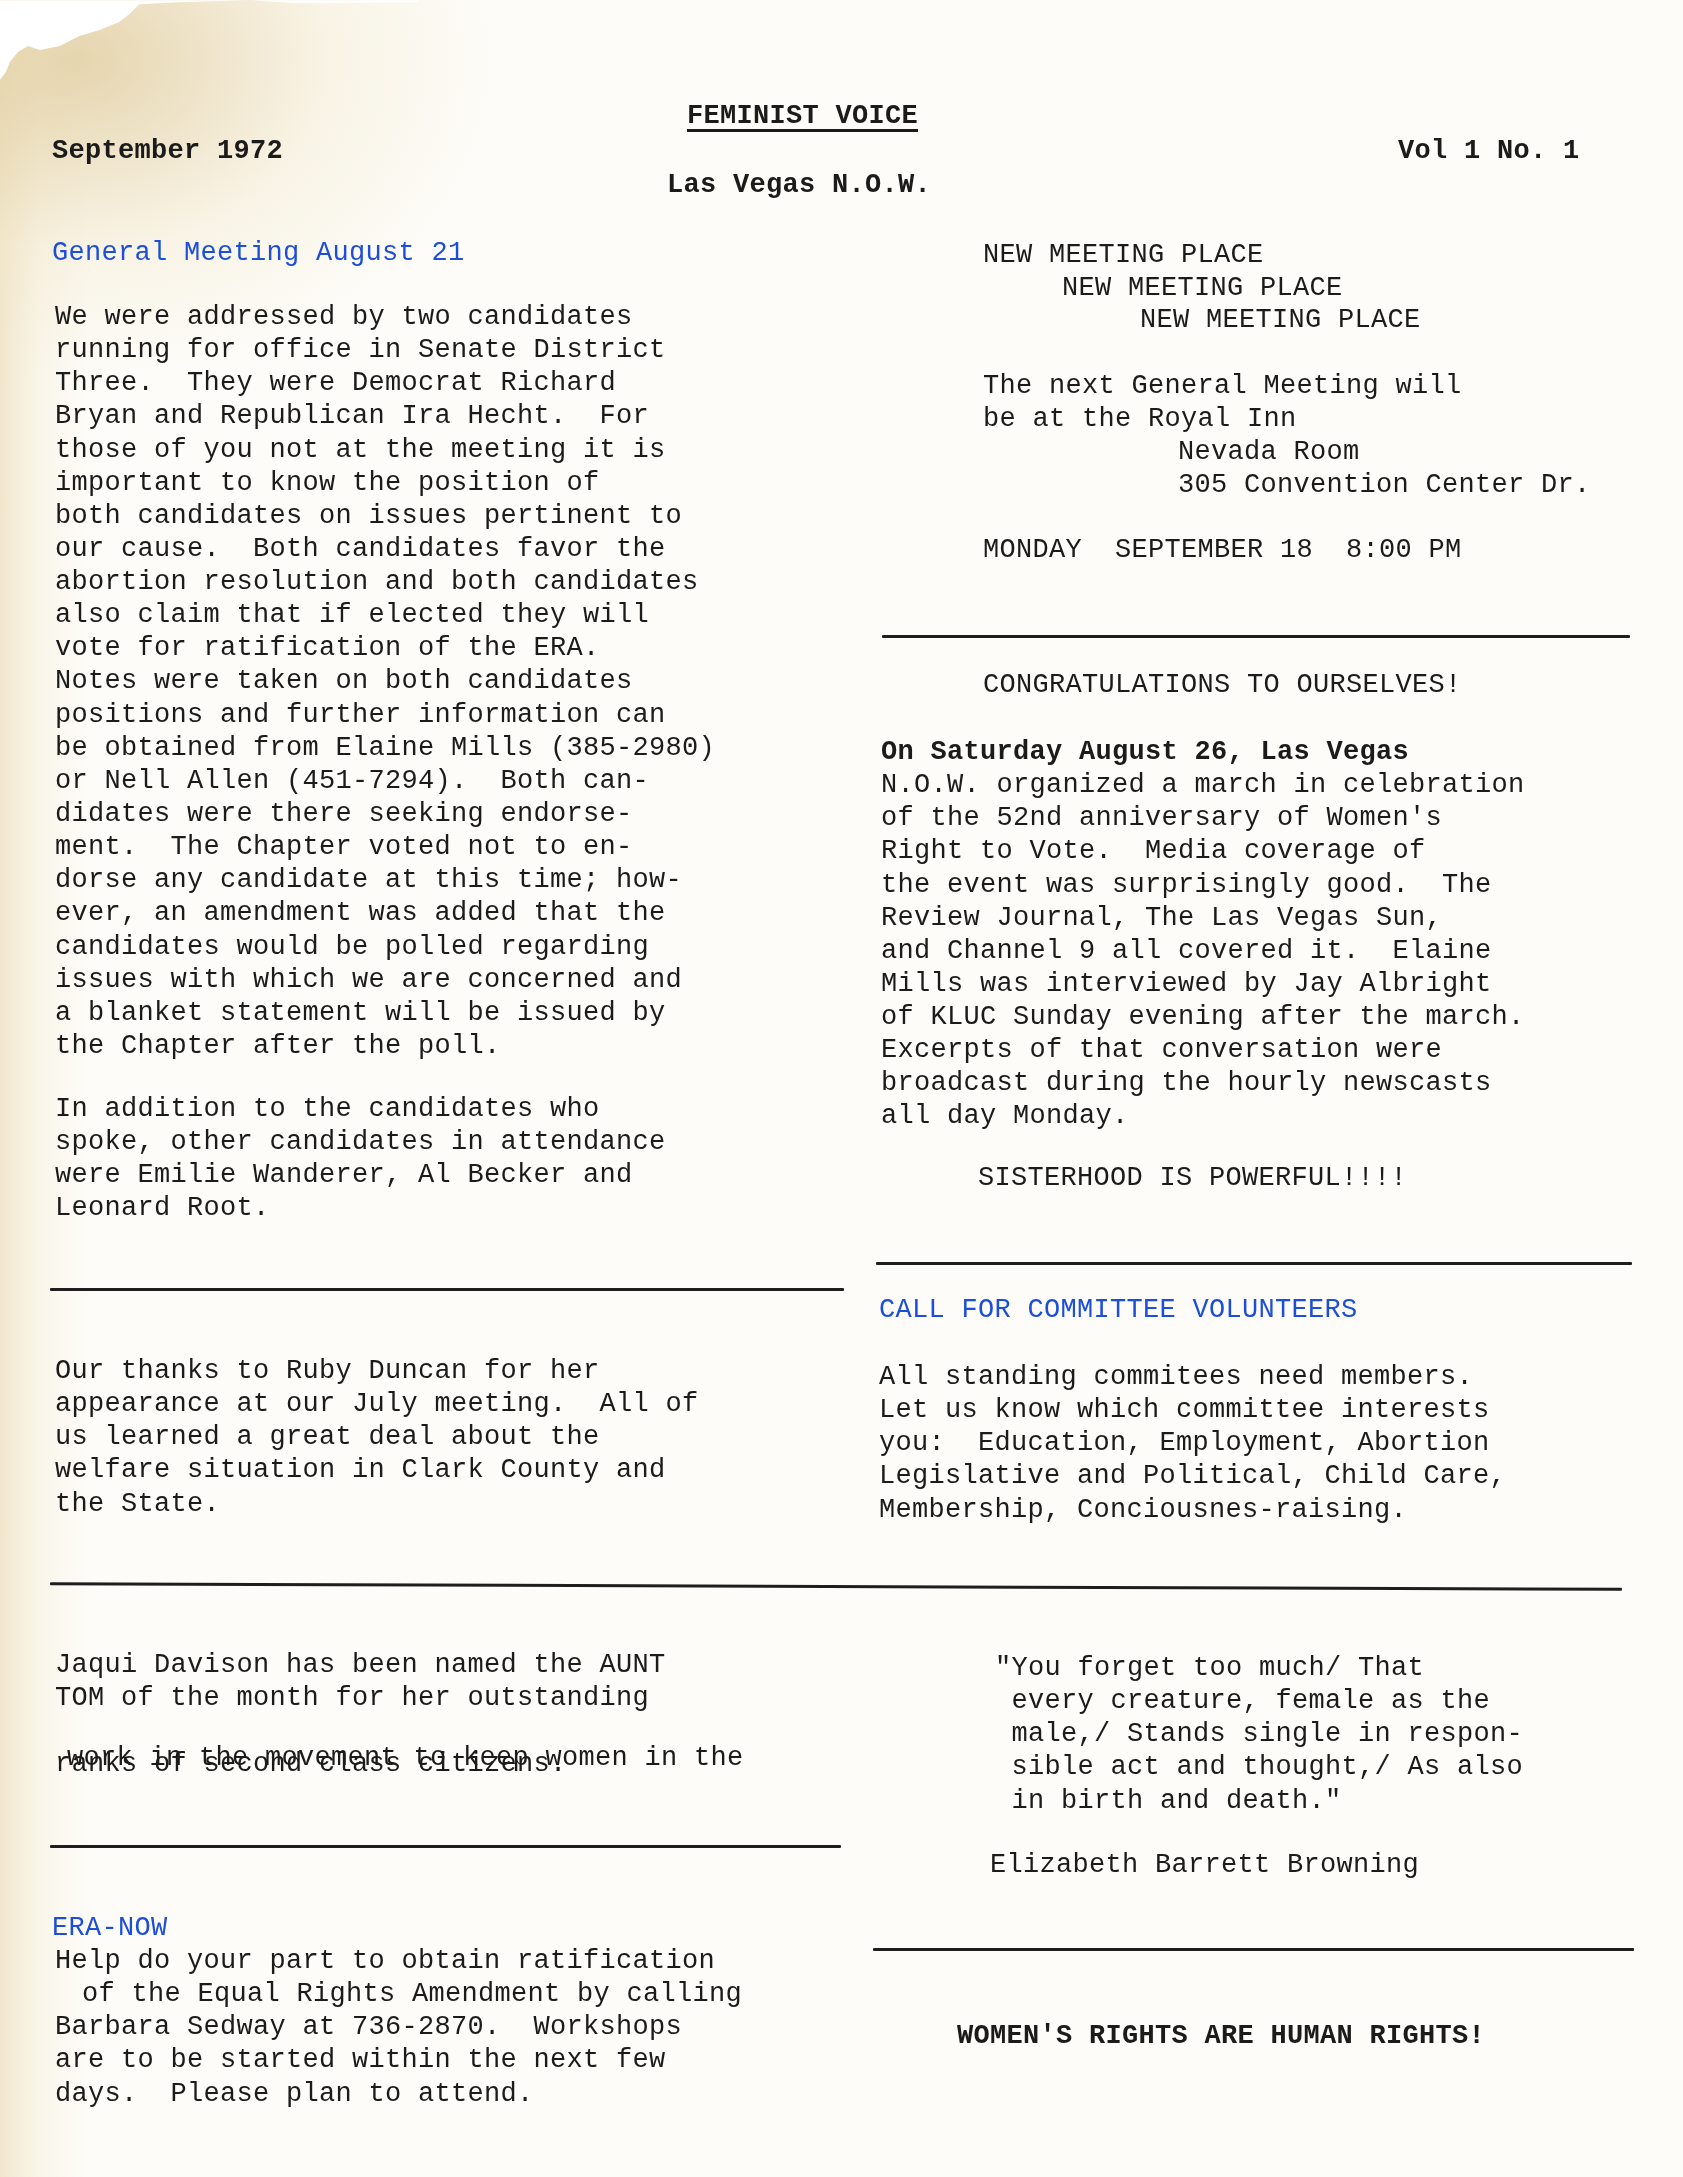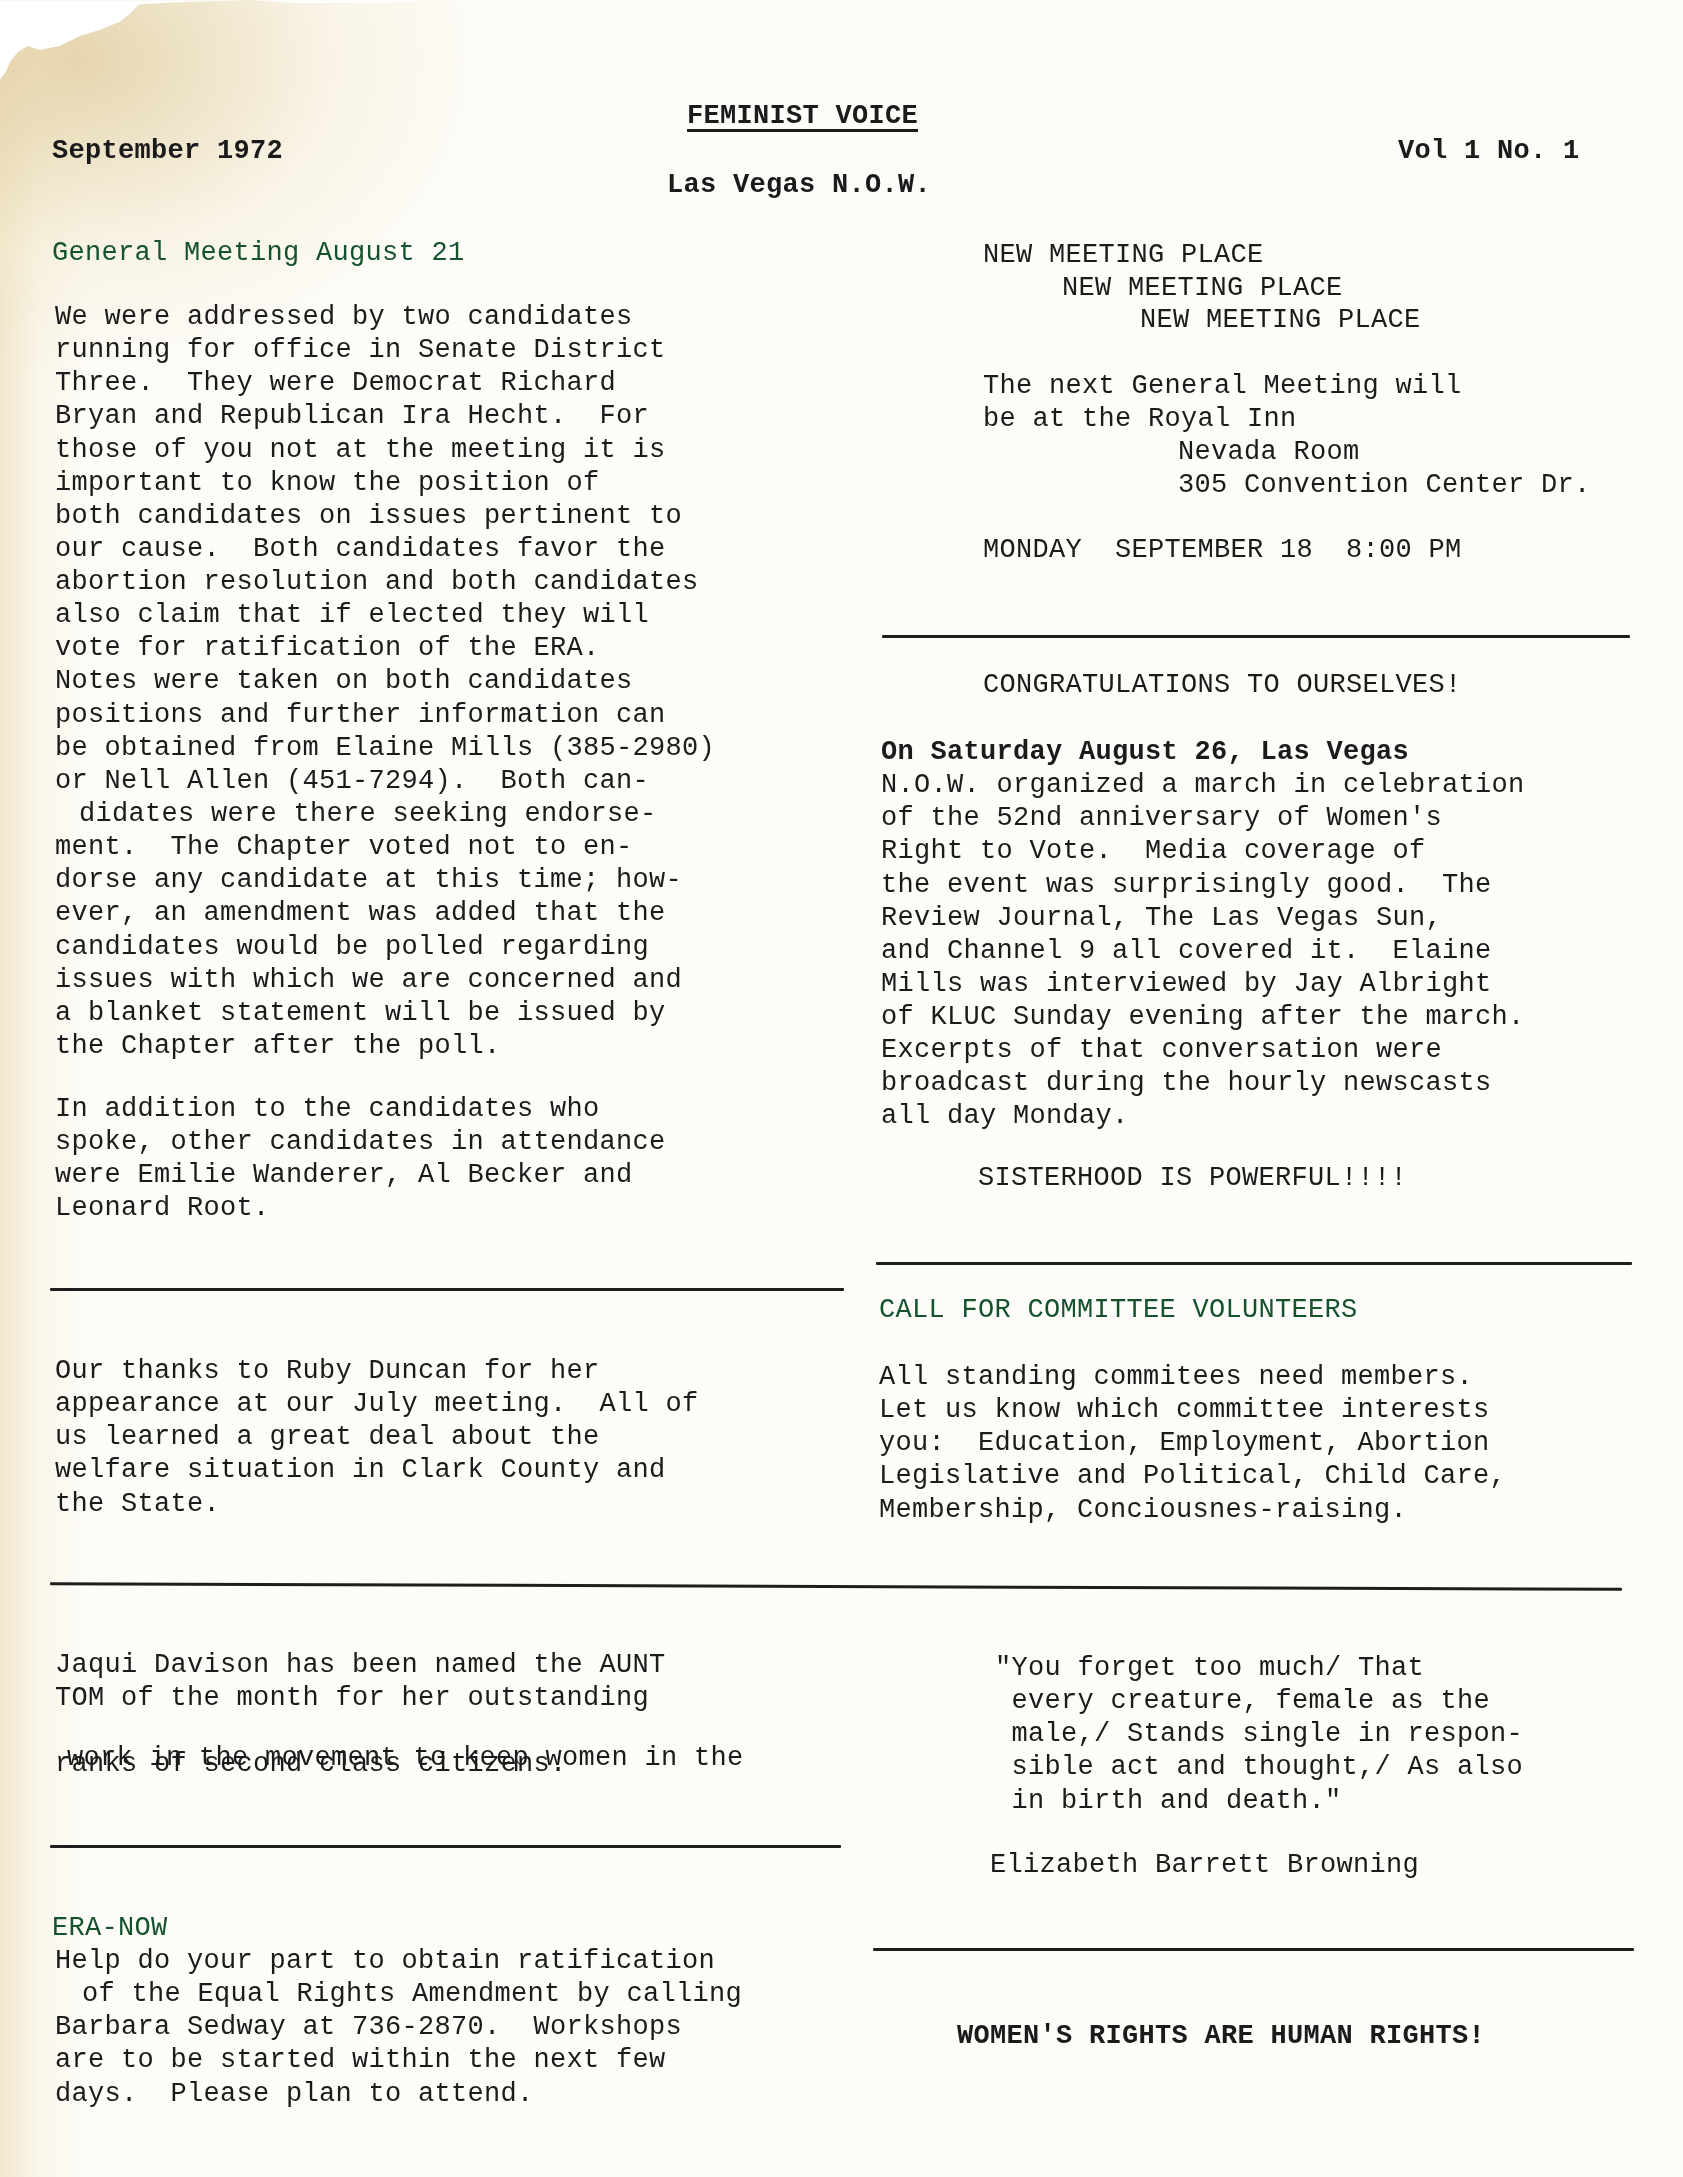--- a/index.html
+++ b/index.html
@@ -14,21 +14,21 @@
     background:
       radial-gradient(ellipse 418px 318px at 80px 60px, rgba(222,200,150,0.75), rgba(240,228,195,0.35) 60%, rgba(253,252,248,0) 100%),
       linear-gradient(to right, rgba(232,214,170,0.55) 0px, rgba(240,228,195,0.25) 40px, rgba(253,252,248,0) 90px);
     pointer-events:none;
   }
   .torn-edge {
     position:absolute; left:0; top:0; width:418px; height:80px; pointer-events:none;
   }
   .txt { position:absolute; font-size:27px; line-height:33px; white-space:pre; letter-spacing:0.3px; }
   .bold { font-weight:bold; }
-  .faded { color:#14532d; }
+  .faded { color:#1d4ed8; }
   .rule { position:absolute; height:3px; background:#1e1e1e; border-radius:1px; }
   .masthead-title { text-decoration:underline; text-decoration-thickness:3px; text-underline-offset:6px; }
 </style>
 </head>
 <body>
 
 <div class="page-stain"></div>
 <svg class="torn-edge" viewBox="0 0 420 80" width="418" height="80">
   <path d="M0,0 L420,0 L420,2 L300,3 L250,0 L180,2 L140,4 L130,14 L120,22 L100,30 L80,36 L60,46 L40,50 L28,46 L18,52 L10,62 L6,72 L0,80 Z" fill="#ffffff"></path>
 </svg>
@@ -51,21 +51,21 @@
     <div class="txt" style="left:0; top:166px;">important to know the position of</div>
     <div class="txt" style="left:0; top:199px;">both candidates on issues pertinent to</div>
     <div class="txt" style="left:0; top:232px;">our cause.  Both candidates favor the</div>
     <div class="txt" style="left:0; top:265px;">abortion resolution and both candidates</div>
     <div class="txt" style="left:0; top:298px;text-align:right;">also claim that if elected they will</div>
     <div class="txt" style="left:0; top:331px;">vote for ratification of the ERA.</div>
     <div class="txt" style="left:0; top:364px;">Notes were taken on both candidates</div>
     <div class="txt" style="left:0; top:398px;">positions and further information can</div>
     <div class="txt" style="left:0; top:431px;">be obtained from Elaine Mills (385-2980)</div>
     <div class="txt" style="left:0; top:464px;">or Nell Allen (451-7294).  Both can-</div>
-    <div class="txt" style="left:0; top:497px;margin-left:24px;">didates were there seeking endorse-</div>
+    <div class="txt" style="left:0; top:497px;">didates were there seeking endorse-</div>
     <div class="txt" style="left:0; top:530px;">ment.  The Chapter voted not to en-</div>
     <div class="txt" style="left:0; top:563px;">dorse any candidate at this time; how-</div>
     <div class="txt" style="left:0; top:596px;">ever, an amendment was added that the</div>
     <div class="txt" style="left:0; top:630px;">candidates would be polled regarding</div>
     <div class="txt" style="left:0; top:663px;">issues with which we are concerned and</div>
     <div class="txt" style="left:0; top:696px;">a blanket statement will be issued by</div>
     <div class="txt" style="left:0; top:729px;">the Chapter after the poll.</div>
   </div>
   <div style="position:absolute; left:55px; top:1093px;">
     <div class="txt" style="left:0; top:0px;">In addition to the candidates who</div>

